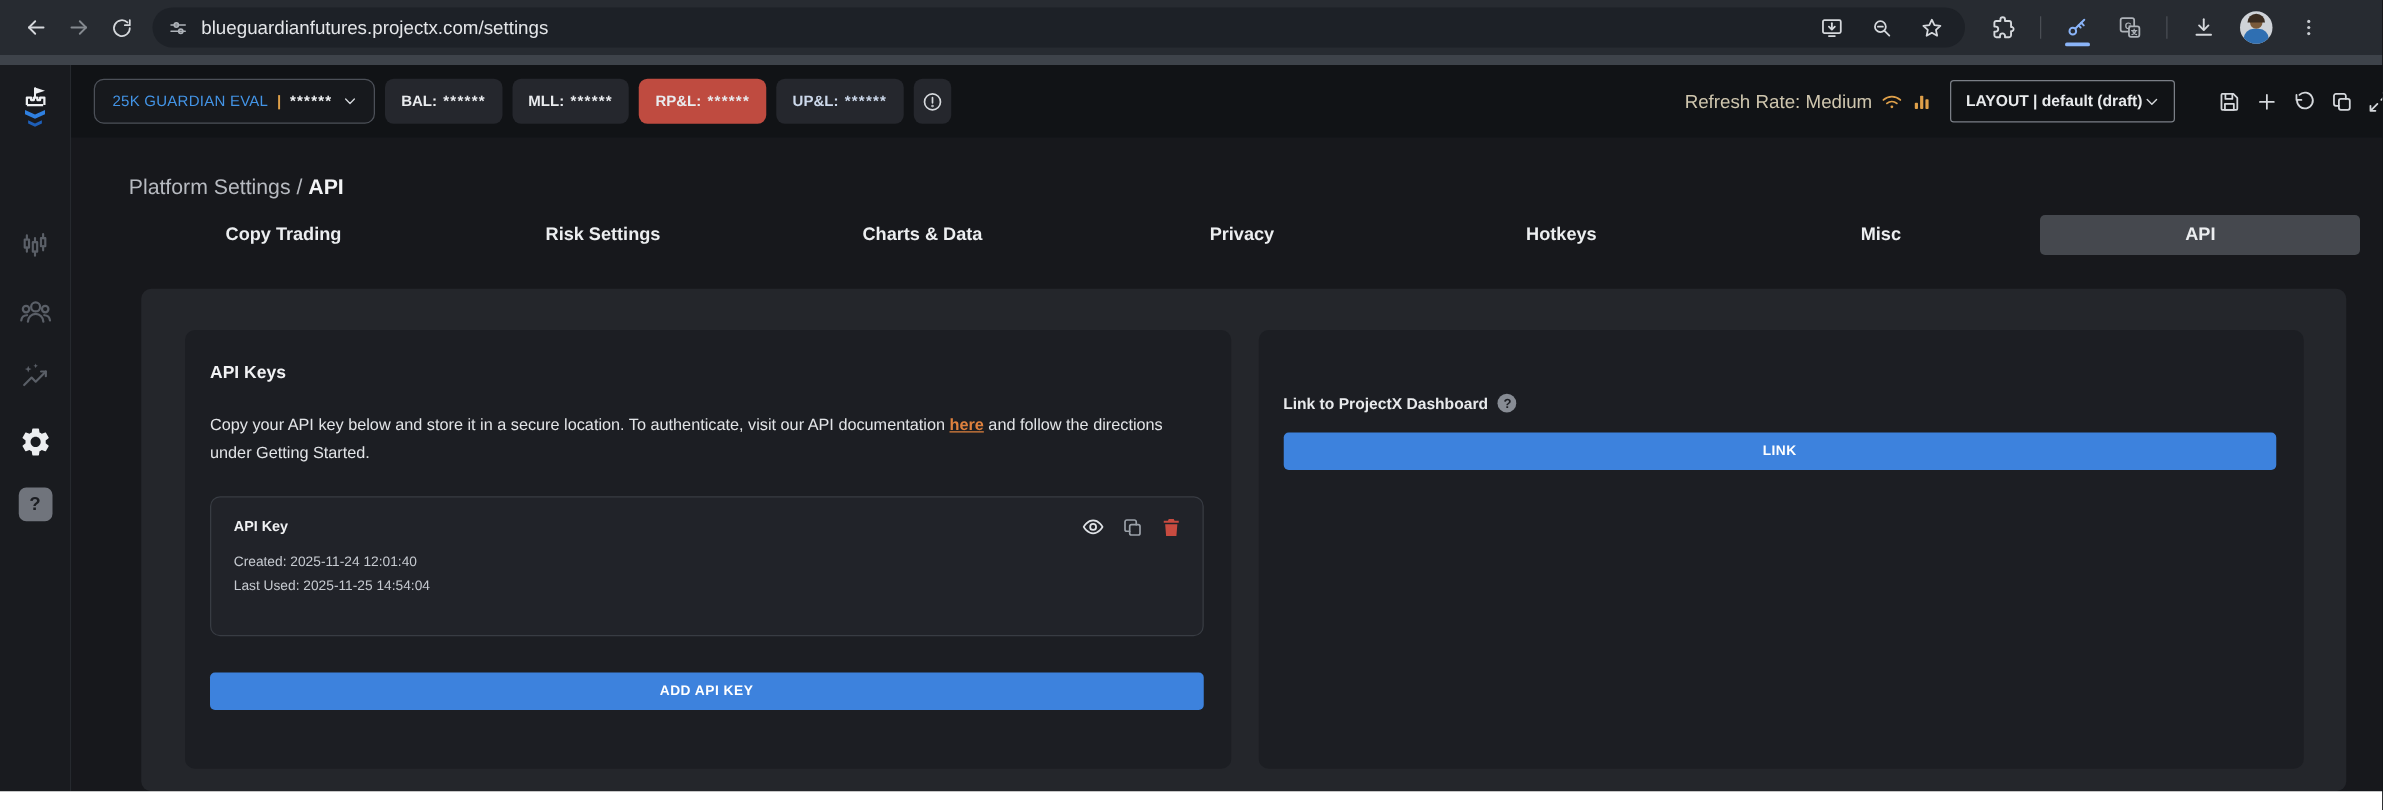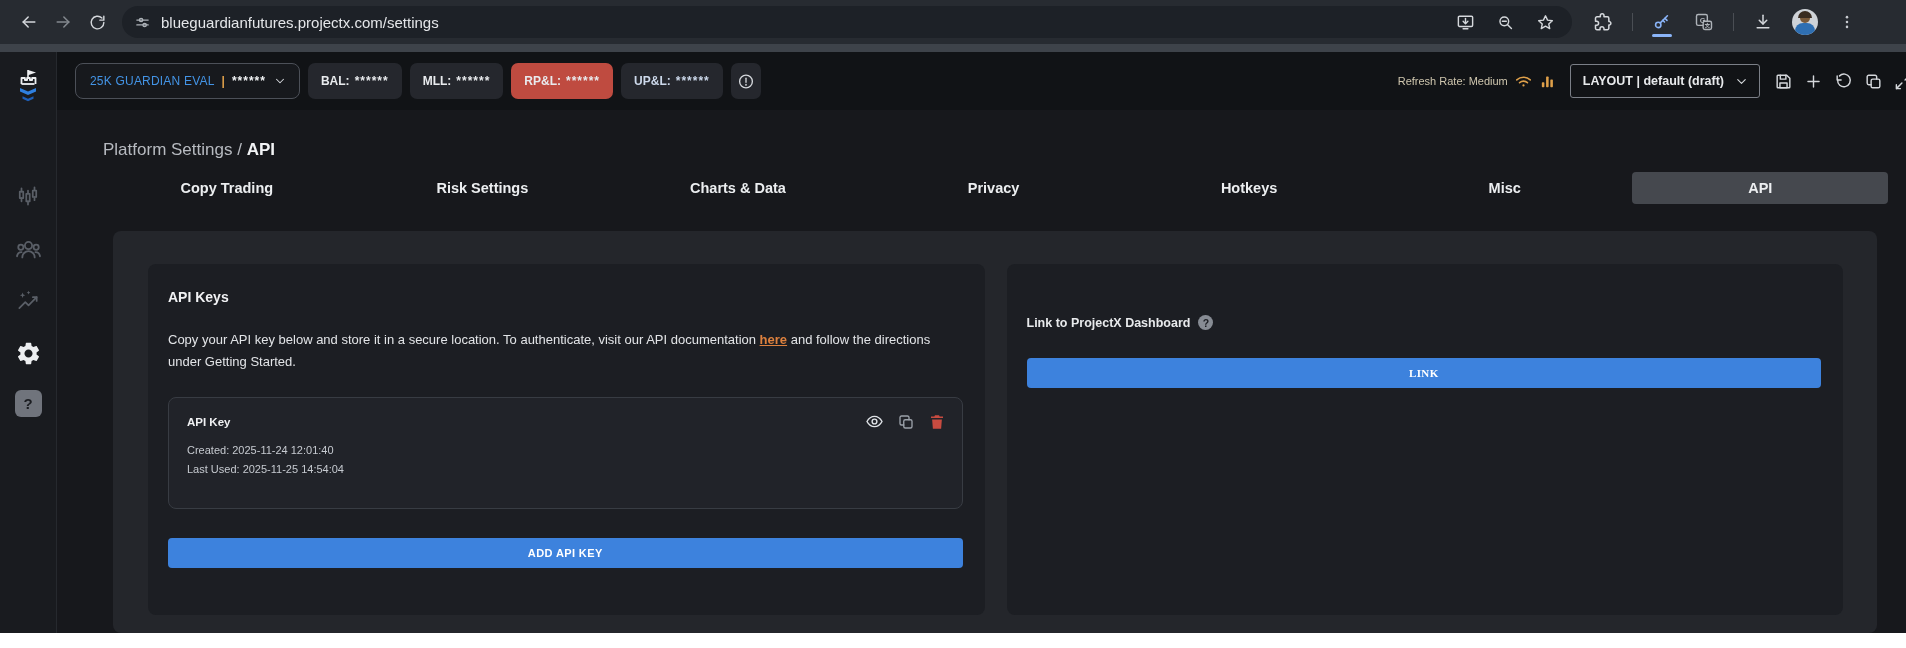--- a/index.html
+++ b/index.html
@@ -62,24 +62,24 @@
     display:flex; align-items:center; gap:5px; padding:0 13px;
     font-size:12px; font-weight:700; color:#e9ebee;
   }
   .chip.danger { background:#bf4b40;justify-content:flex-end; }
   .chip.info .lbl, .chip.info .val { color:#ccd8ea; }
   .chip .val { letter-spacing:1px; }
   .chip-icon { width:30px; padding:0 6px; justify-content:center; }
 
   .top-right { margin-left:auto; display:flex; align-items:center; padding-right:0; }
   .refresh { display:flex; align-items:center; gap:6px; margin-right:14px; }
-  .refresh .txt { font-size:11px; color:#cfc6ae;text-align:center; }
+  .refresh .txt { font-size:15px; color:#cfc6ae;text-align:center; }
   .layout-box {
-    height:34px; border:1px solid #7b7f87; border-radius:3px; display:flex; align-items:center; gap:10px;
-    padding:0 10px 0 12px; cursor:pointer; margin-right:8px;
+    height:34px; border:1px solid #7b7f87; border-radius:3px; display:flex; align-items:center; 
+    padding:0 10px 0 12px; cursor:pointer; margin-right:28px;
   }
   .layout-box .txt { font-size:12.5px; font-weight:600; color:#e8eaec; white-space:nowrap; }
   .hbtn { width:30px; height:30px; display:flex; align-items:center; justify-content:center; cursor:pointer; flex:0 0 auto; }
   .hbtn.clip { margin-right:-12px; }
 
   .breadcrumb { margin:30px 0 0 46px; font-size:17px; }
   .breadcrumb .sec { color:#b7bac0; }
   .breadcrumb .cur { color:#f2f3f5; font-weight:700; }
 
   .tabs { display:flex; margin:12px 18px 0 42px; height:32px; }
@@ -109,21 +109,21 @@
   .key-date + .key-date { margin-top:7px; }
 
   .blue-btn {
     height:30px; border:none; border-radius:4px; background:#3d82dd; color:#fff;
     font-family:"Liberation Sans", sans-serif; font-size:11px; font-weight:700; letter-spacing:.4px;
     width:100%; cursor:pointer; display:flex; align-items:center; justify-content:center;
   }
   .add-btn { margin-top:29px; }
   .link-row { margin-top:26px; display:flex; align-items:center; gap:8px; font-size:12.5px; font-weight:600; color:#e8eaec; }
   .q-badge { width:15px; height:15px; border-radius:50%; background:#878c94; color:#1c1e23; font-size:10.5px; font-weight:700; display:flex; align-items:center; justify-content:center; cursor:pointer; }
-  .link-btn { margin-top:28px;font-family:Liberation Serif, serif; }
+  .link-btn { margin-top:16px; }
 
   .white-strip { position:absolute; left:0; top:633px; width:1906px; height:15px; background:#ffffff; }
 </style>
 </head>
 <body>
 
 <div class="screen">
 
   <div class="chrome-toolbar">
     <div class="tb-btn">

